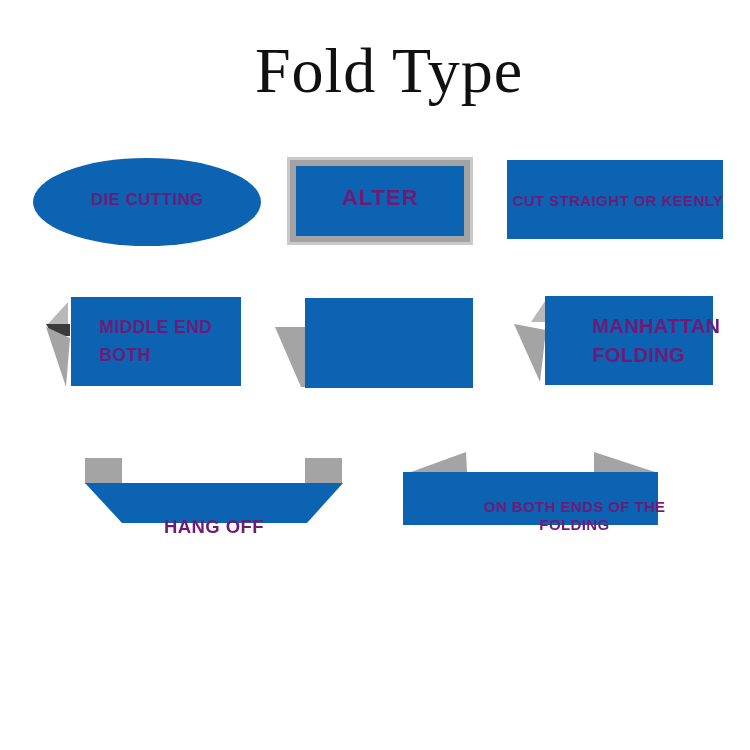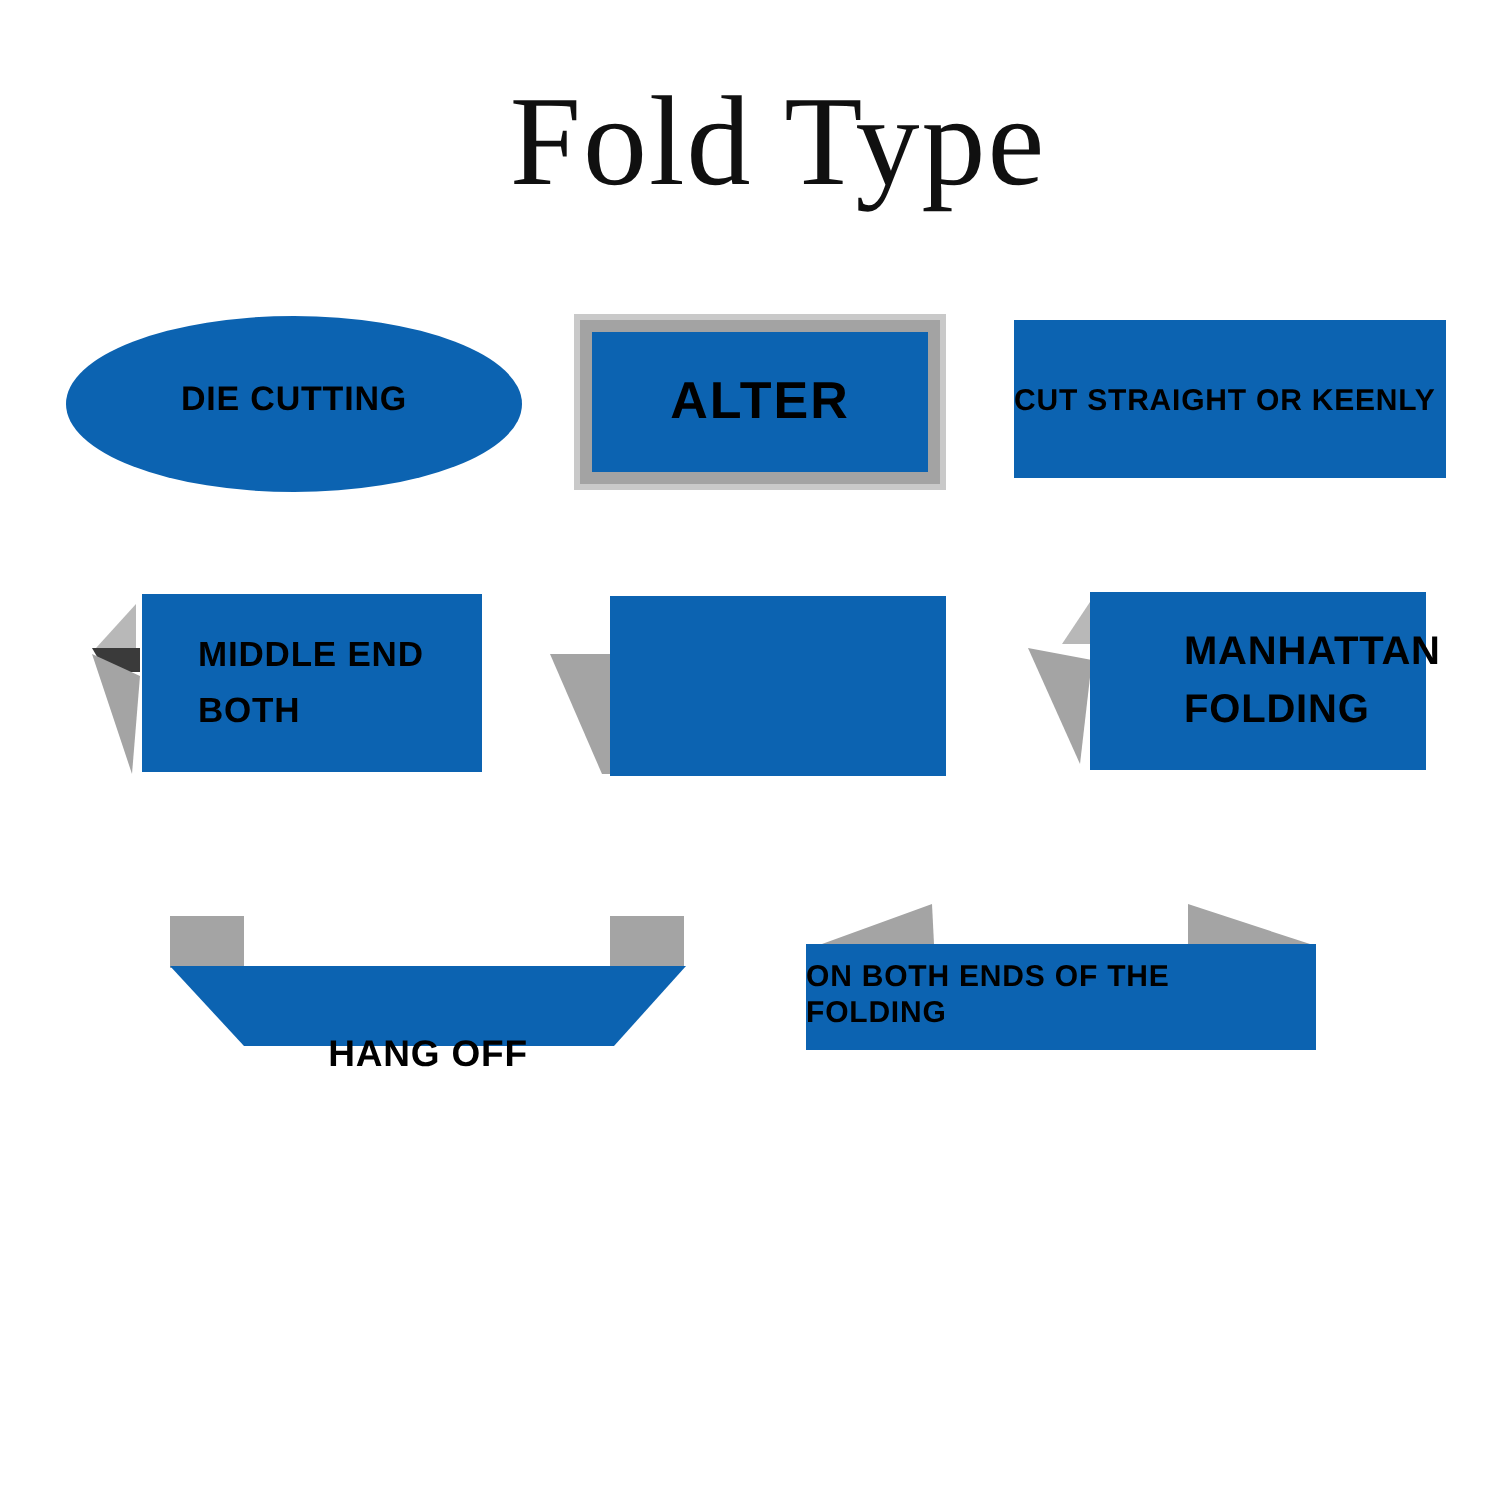--- a/index.html
+++ b/index.html
@@ -19,33 +19,33 @@
     font-family:"Liberation Serif",serif;
     font-weight:400;
     font-size:64px;
     color:#101010;
     letter-spacing:1px;
     transform:translateX(14px);
   }
   svg.diagram{position:absolute;left:0;top:0;}
   .shape-label{
     position:absolute;
-    color:#000000;
+    color:#701a75;
     font-weight:700;
     letter-spacing:0.4px;
     line-height:1.2;
   }
   .lbl-die{left:37px;top:190px;width:220px;text-align:center;font-size:17px;}
-  .lbl-alter{left:296px;top:185px;width:168px;text-align:center;font-size:26px;letter-spacing:1px;}
-  .lbl-cut{left:507px;top:192px;width:216px;text-align:left;font-size:15px;}
+  .lbl-alter{left:296px;top:185px;width:168px;text-align:center;font-size:22px;letter-spacing:1px;}
+  .lbl-cut{left:507px;top:192px;width:216px;text-align:right;font-size:15px;}
   .lbl-mid{left:99px;top:313px;width:130px;text-align:left;font-size:17.5px;line-height:28px;}
   .lbl-folded{left:336px;top:315px;width:112px;text-align:left;font-size:18px;line-height:28px;}
   .lbl-man{left:592px;top:312px;width:146px;text-align:left;font-size:20px;line-height:29px;}
   .lbl-hang{left:114px;top:492px;width:200px;text-align:center;font-size:18.5px;margin-top:24px;}
-  .lbl-both{left:403px;top:480px;width:255px;text-align:left;font-size:15px;}
+  .lbl-both{left:403px;top:498px;width:255px;text-align:center;font-size:15px;padding-left:44px;}
 </style>
 </head>
 <body>
 
 <div class="canvas">
 
   <h1 class="page-title">Fold Type</h1>
 
   <svg class="diagram" width="750" height="750" viewBox="0 0 750 750">
 

